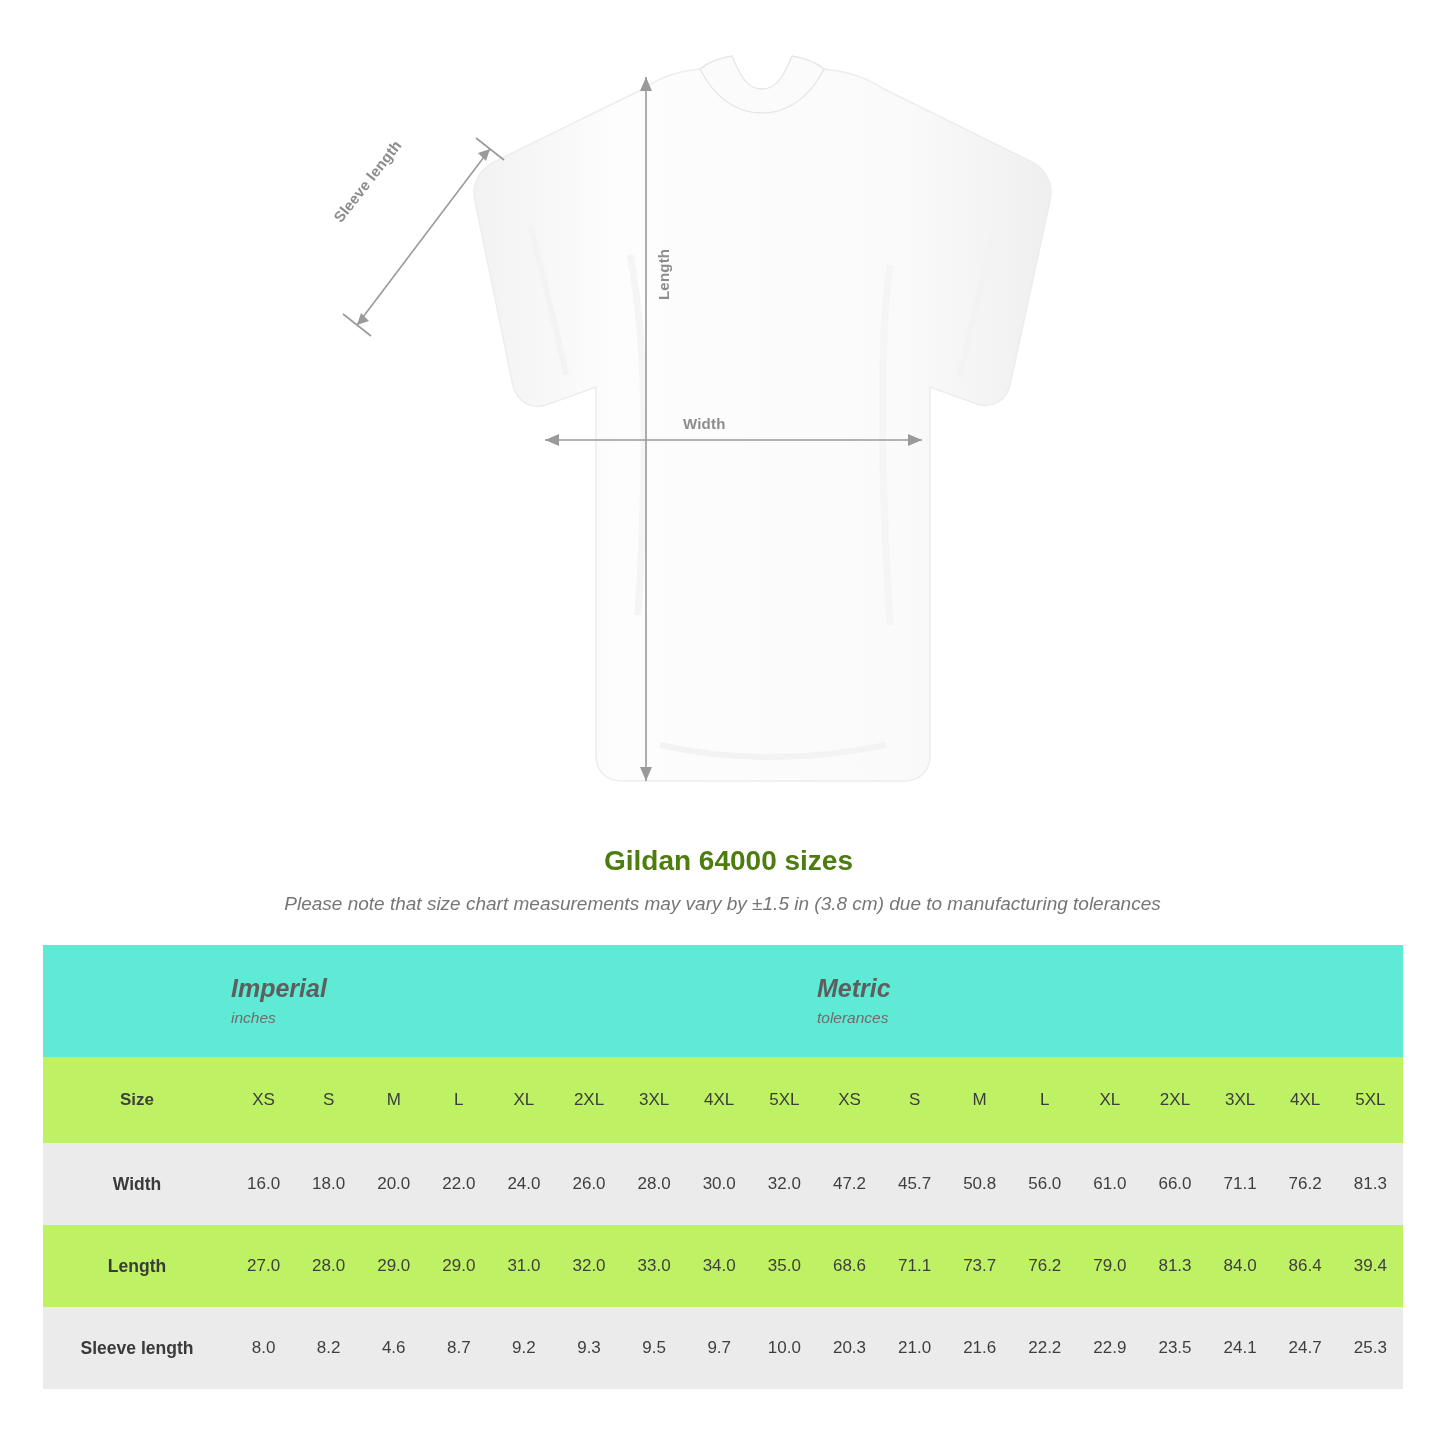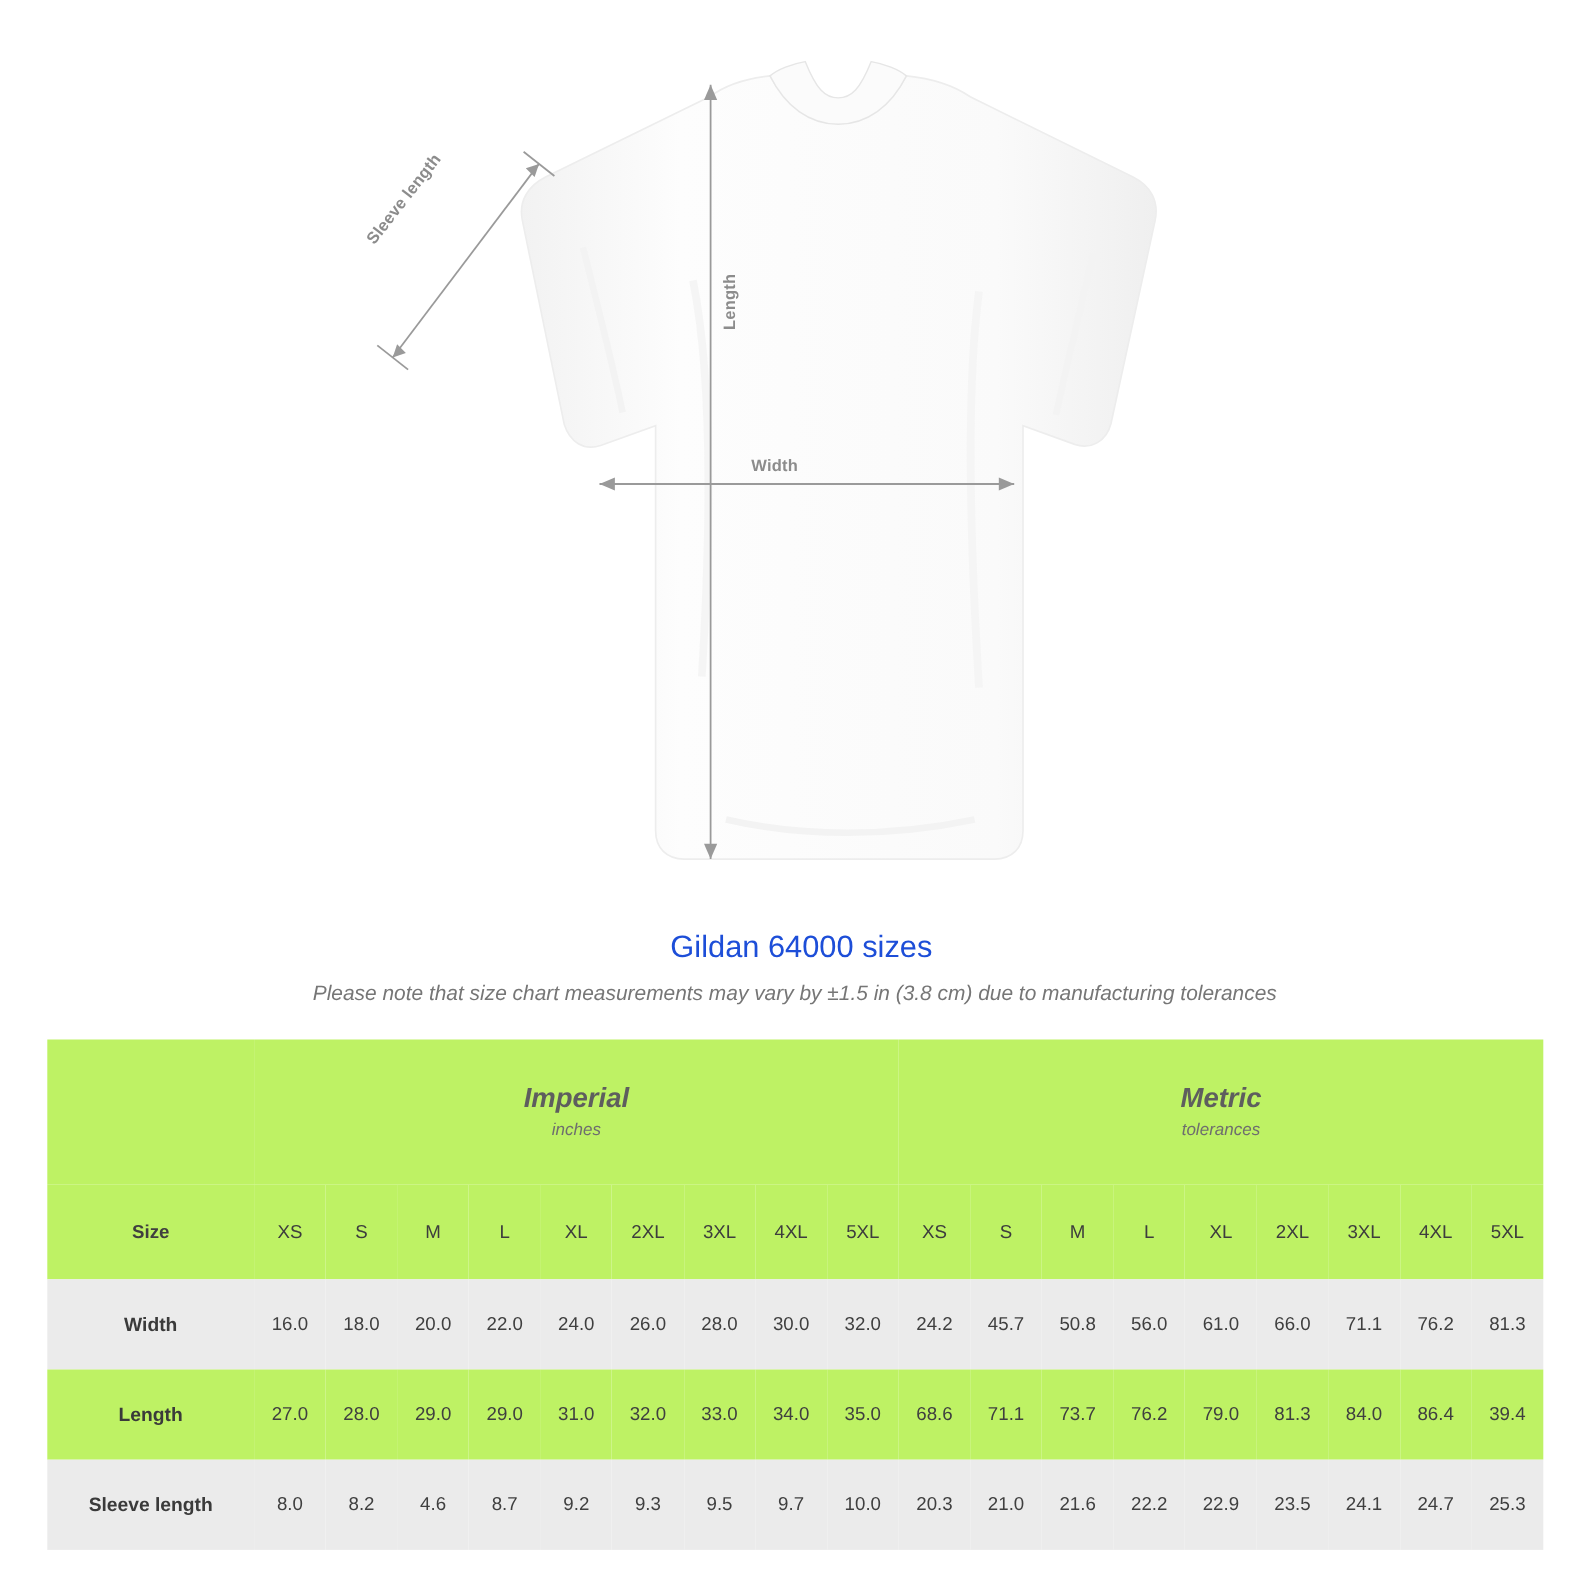--- a/index.html
+++ b/index.html
@@ -63,22 +63,22 @@
   
   #title-block {
     position: absolute;
     left: 0;
     top: 845px;
     width: 1445px;
     text-align: center;
   }
   #chart-title {
     font-size: 28px;
-    font-weight: normal;
-    color: #1d4ed8;
+    font-weight: bold;
+    color: #4d7c0f;
     margin: 0 0 16px 0;
     padding-left: 12px;
   }
   #chart-note {
     font-size: 19px;
     font-style: italic;
     color: #767676;
     margin: 0;
   }
 
@@ -92,23 +92,23 @@
   table#size-table {
     width: 1360px;
     border-collapse: collapse;
     table-layout: fixed;
   }
   table#size-table td, table#size-table th {
     border: none;
     padding: 0;
   }
   .unit-header-cell {
-    height: 132px;
-    background: #bef264;
-    text-align: center;
+    height: 112px;
+    background: #5eead4;
+    text-align: left;
     vertical-align: middle;
   }
   .unit-name {
     font-size: 25px;
     font-weight: bold;
     font-style: italic;
     color: #5e5e5e;
     line-height: 1.1;
   }
   .unit-sub {
@@ -278,21 +278,21 @@
           <td class="rowlabel">Width</td>
           <td class="colsep">16.0</td>
           <td class="colsep">18.0</td>
           <td class="colsep">20.0</td>
           <td class="colsep">22.0</td>
           <td class="colsep">24.0</td>
           <td class="colsep">26.0</td>
           <td class="colsep">28.0</td>
           <td class="colsep">30.0</td>
           <td class="colsep">32.0</td>
-          <td class="colsep">24.2</td>
+          <td class="colsep">47.2</td>
           <td class="colsep">45.7</td>
           <td class="colsep">50.8</td>
           <td class="colsep">56.0</td>
           <td class="colsep">61.0</td>
           <td class="colsep">66.0</td>
           <td class="colsep">71.1</td>
           <td class="colsep">76.2</td>
           <td class="colsep">81.3</td>
         </tr>
 

